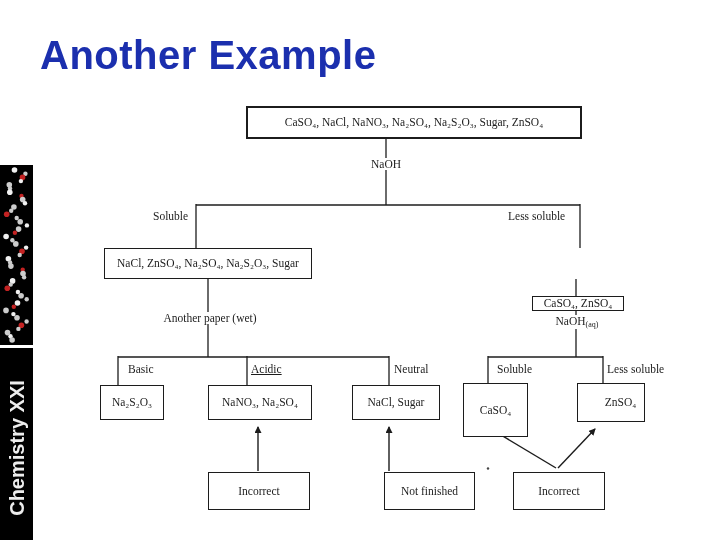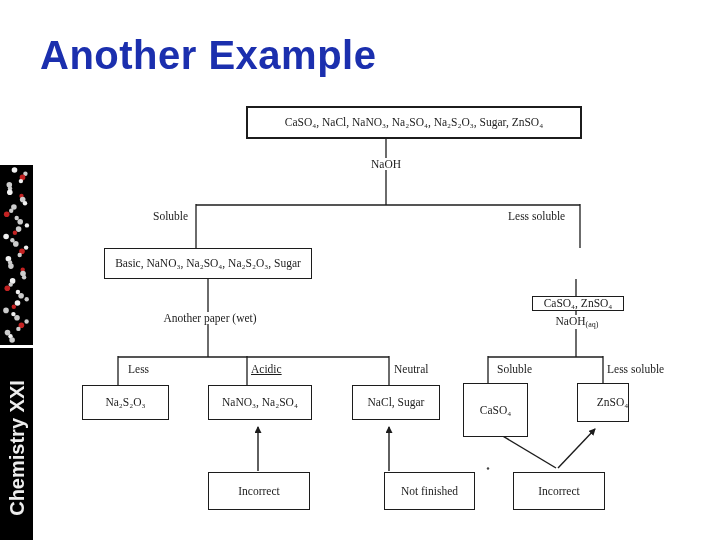--- a/index.html
+++ b/index.html
@@ -112,37 +112,37 @@
     <g stroke="#1c1c1c" stroke-width="1.4" fill="none">
       <path d="M258 471 L258 427" marker-end="url(#ah)"></path>
       <path d="M389 471 L389 427" marker-end="url(#ah)"></path>
       <path d="M556 468 L491 429" marker-end="url(#ah)"></path>
       <path d="M558 468 L595 429" marker-end="url(#ah)"></path>
     </g>
     <circle cx="488" cy="468.5" r="1.2" fill="#444"></circle>
   </svg>
 
   <div class="fbox thick" style="left:246px;top:106px;width:336px;height:33px;">CaSO₄, NaCl, NaNO₃, Na₂SO₄, Na₂S₂O₃, Sugar, ZnSO₄</div>
-  <div class="fbox" style="left:104px;top:248px;width:208px;height:31px;">Basic, NaNO₃, Na₂SO₄, Na₂S₂O₃, Sugar</div>
+  <div class="fbox" style="left:104px;top:248px;width:208px;height:31px;">NaCl, ZnSO₄, Na₂SO₄, Na₂S₂O₃, Sugar</div>
   <div class="fbox" style="left:532px;top:248px;width:92px;height:15px;margin-top:48px;">CaSO₄, ZnSO₄</div>
-  <div class="fbox" style="left:82px;top:385px;width:87px;height:35px;">Na₂S₂O₃</div>
+  <div class="fbox" style="left:100px;top:385px;width:64px;height:35px;">Na₂S₂O₃</div>
   <div class="fbox" style="left:208px;top:385px;width:104px;height:35px;">NaNO₃, Na₂SO₄</div>
   <div class="fbox" style="left:352px;top:385px;width:88px;height:35px;">NaCl, Sugar</div>
   <div class="fbox" style="left:463px;top:383px;width:65px;height:54px;">CaSO₄</div>
-  <div class="fbox" style="left:577px;top:383px;width:52px;height:39px;padding-left:22px;">ZnSO₄</div>
+  <div class="fbox" style="left:577px;top:383px;width:68px;height:39px;padding-left:22px;">ZnSO₄</div>
   <div class="fbox" style="left:208px;top:472px;width:102px;height:38px;">Incorrect</div>
   <div class="fbox" style="left:348px;top:472px;width:91px;height:38px;margin-left:36px;">Not finished</div>
   <div class="fbox" style="left:513px;top:472px;width:92px;height:38px;">Incorrect</div>
 
   <div class="flabel online" style="left:386px;top:158px;">NaOH</div>
   <div class="flabel" style="left:153px;top:210px;">Soluble</div>
   <div class="flabel" style="left:508px;top:210px;">Less soluble</div>
   <div class="flabel online" style="left:210px;top:312px;">Another paper (wet)</div>
   <div class="flabel online" style="left:577px;top:315px;">
     <span>NaOH</span><sub>(aq)</sub>
   </div>
-  <div class="flabel" style="left:128px;top:363px;">Less</div>
+  <div class="flabel" style="left:128px;top:363px;">Basic</div>
   <div class="flabel" style="left:251px;top:363px;text-decoration:underline;">Acidic</div>
   <div class="flabel" style="left:394px;top:363px;">Neutral</div>
   <div class="flabel" style="left:497px;top:363px;">Soluble</div>
   <div class="flabel" style="left:607px;top:363px;">Less soluble</div>
 
 </div>
 
 </body></html>

